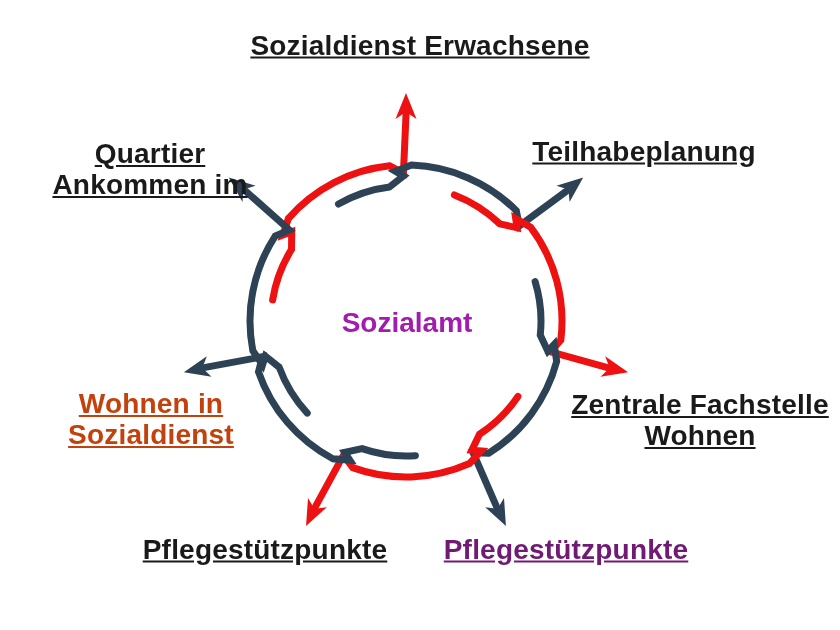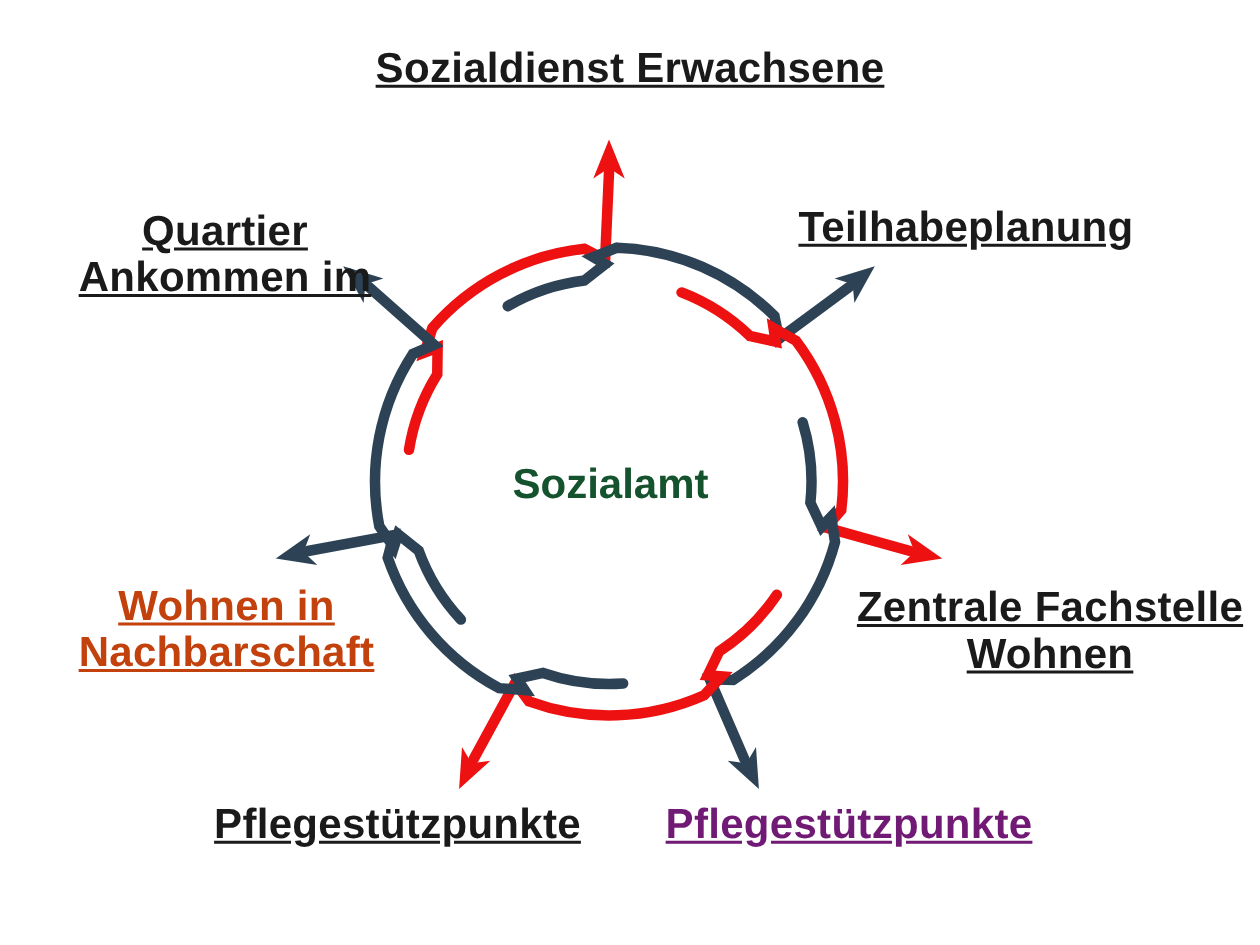--- a/index.html
+++ b/index.html
@@ -72,23 +72,23 @@
   <div class="label" style="left: 566px; top: 549px; color: #701a75;">
     <span>Pflegestützpunkte</span>
   </div>
 
   <div class="label" style="left: 265px; top: 549px; color: rgb(26, 26, 26);">
     <span>Pflegestützpunkte</span>
   </div>
 
   <div class="label" style="left: 151px; top: 419px; color: #c2410c;">
     <span>Wohnen in</span>
-    <span>Nachbarschaft</span>
+    <span>Sozialdienst</span>
   </div>
 
   <div class="label" style="left: 150px; top: 169px; color: rgb(26, 26, 26);">
     <span>Quartier</span>
     <span>Ankommen im</span>
   </div>
 
-  <div class="center-label" style="left: 407px; top: 323px; color: #14532d;">Sozialamt</div>
+  <div class="center-label" style="left: 407px; top: 323px; color: #a21caf;">Sozialamt</div>
 
 </div>
 
 </body></html>

